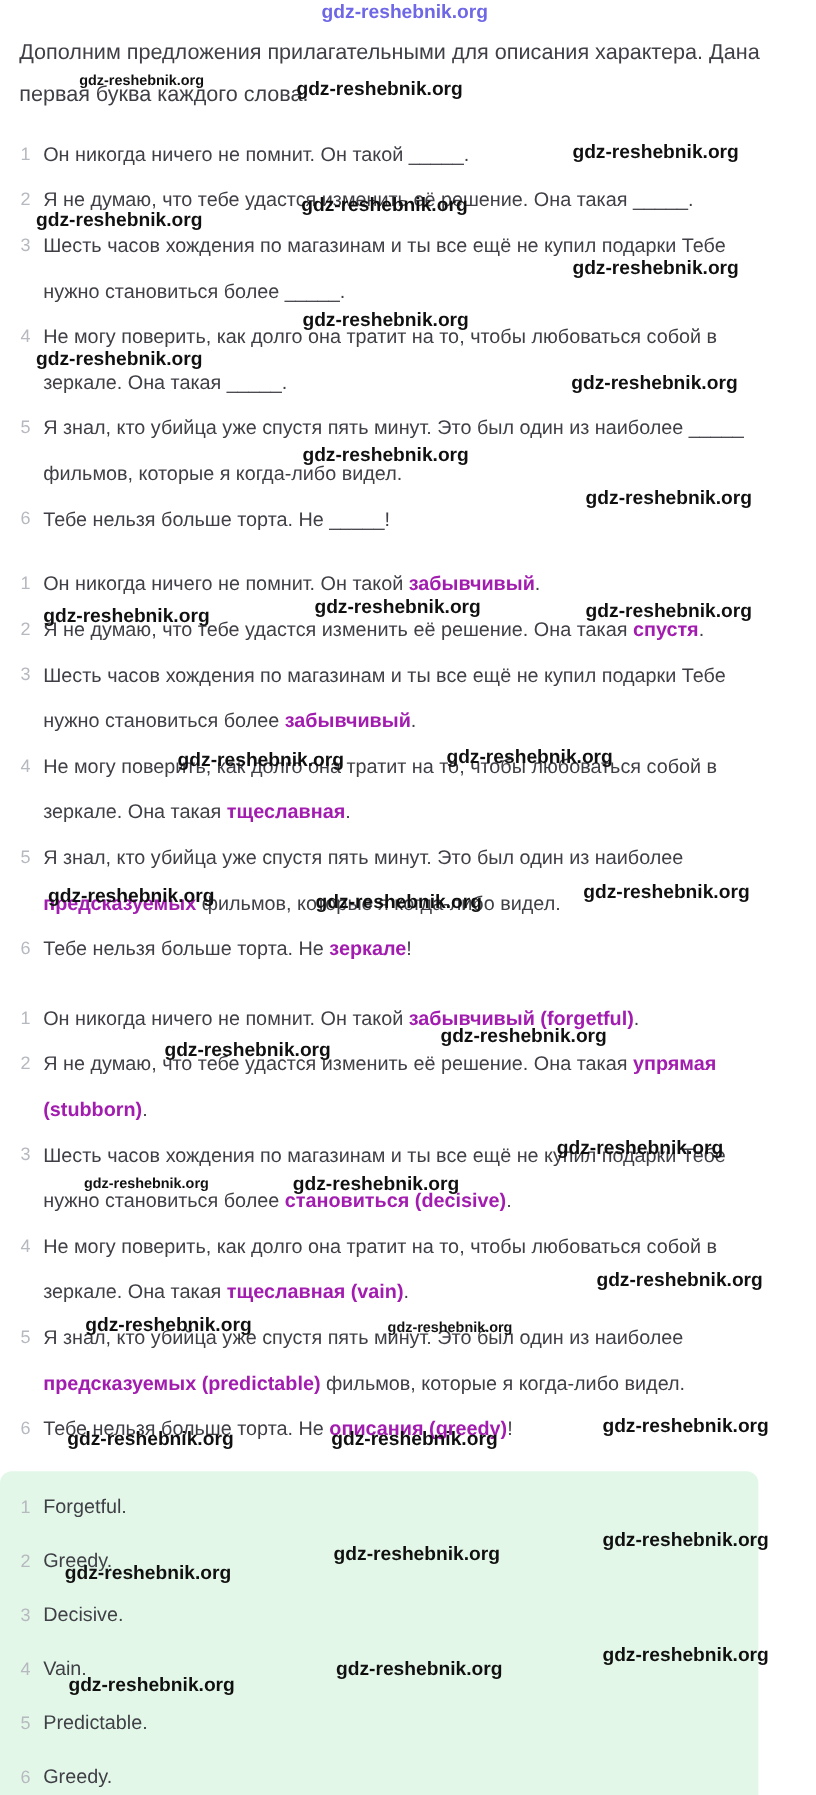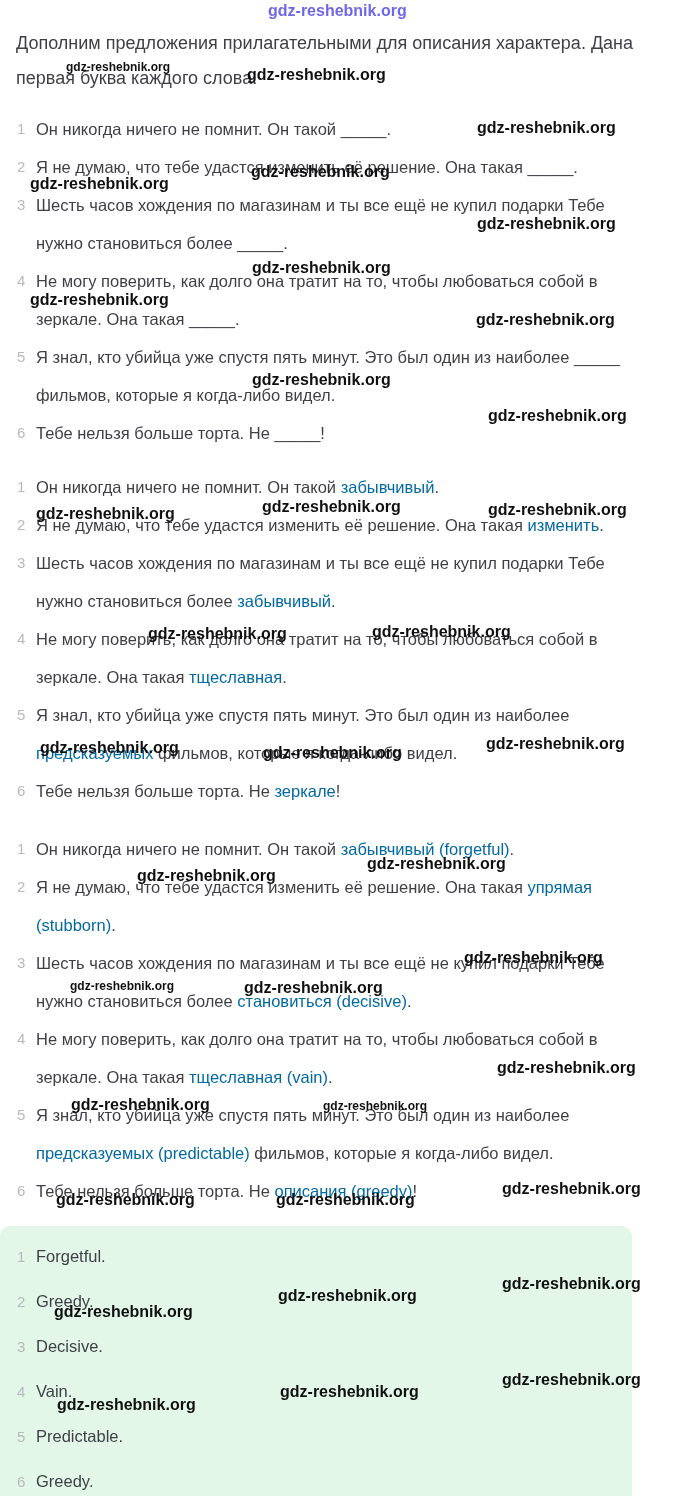--- a/index.html
+++ b/index.html
@@ -31,21 +31,21 @@
     line-height: 38px;
     color: #b6b9bf;
   }
   .txt {
     flex: 1;
     padding-right: 38px;
     font-size: 16.5px;
     line-height: 38px;
     color: #3f3f46;
   }
-  .txt strong { font-weight: 400; color: #0369a1; }
+  .txt strong { font-weight: 700; color: #a21caf; }
   .answers-box {
     margin-top: 16px;
     width: 632px;
     border-radius: 10px;
     background: #e3f7e8;
     padding: 8px 0 10px 0;
   }
   .answers-box .num { line-height: 45px; }
   .answers-box .txt { line-height: 45px; }
   
@@ -99,21 +99,21 @@
         </div>
       </div>
 
     <div class="list gap-md" id="list-answers-ru">
         <div class="row">
           <span class="num">1</span>
           <span class="txt">Он никогда ничего не помнит. Он такой <strong>забывчивый</strong>.</span>
         </div>
         <div class="row">
           <span class="num">2</span>
-          <span class="txt">Я не думаю, что тебе удастся изменить её решение. Она такая <strong>изменить</strong>.</span>
+          <span class="txt">Я не думаю, что тебе удастся изменить её решение. Она такая <strong>спустя</strong>.</span>
         </div>
         <div class="row">
           <span class="num">3</span>
           <span class="txt">Шесть часов хождения по магазинам и ты все ещё не купил подарки Тебе нужно становиться более <strong>забывчивый</strong>.</span>
         </div>
         <div class="row">
           <span class="num">4</span>
           <span class="txt">Не могу поверить, как долго она тратит на то, чтобы любоваться собой в зеркале. Она такая <strong>тщеславная</strong>.</span>
         </div>
         <div class="row">

